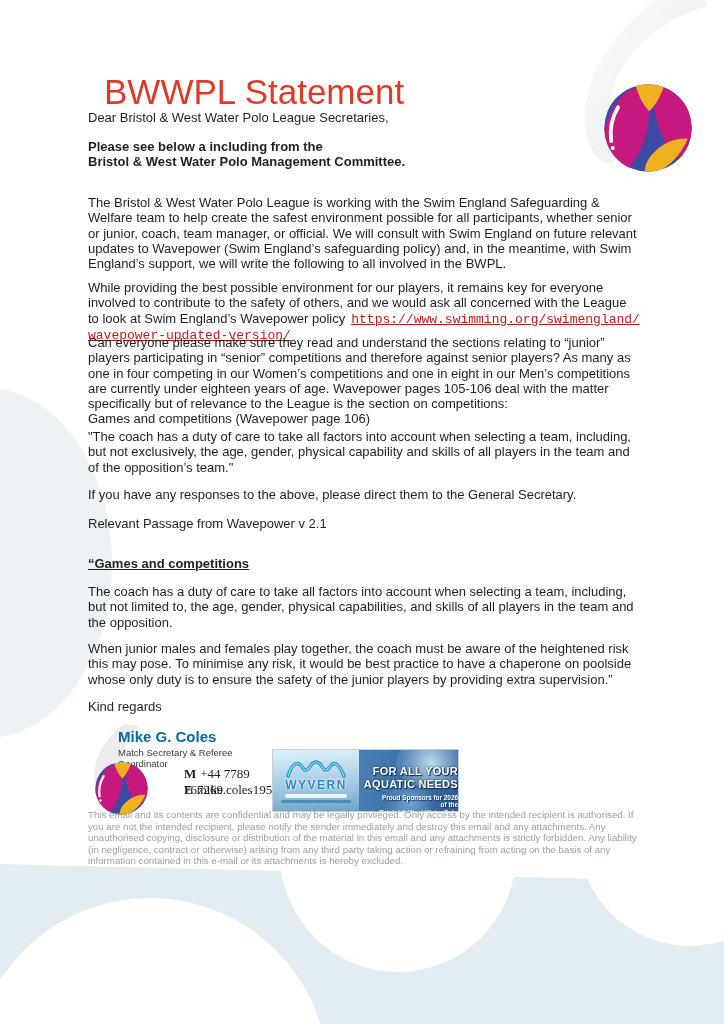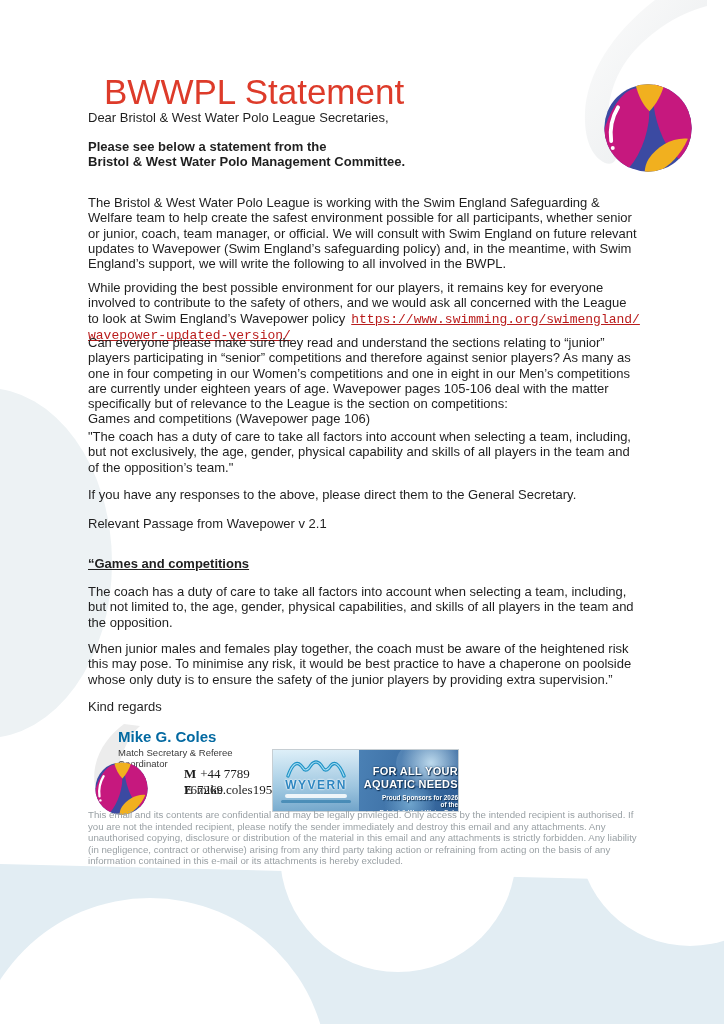--- a/index.html
+++ b/index.html
@@ -93,21 +93,21 @@
   </svg>
 
   <svg class="ball-lg" viewBox="0 0 120 120">
     <use href="#wpball"></use>
   </svg>
 
   <h1 class="title">BWWPL Statement</h1>
 
   <p class="tb" style="top:110px">Dear Bristol &amp; West Water Polo League Secretaries,</p>
 
-  <p class="tb bold" style="top:139px"><span>Please see below a statement from the</span><br><span>Bristol &amp; West Water Polo Management Committee.</span></p>
+  <p class="tb bold" style="top:139px"><span>Please see below a including from the</span><br><span>Bristol &amp; West Water Polo Management Committee.</span></p>
 
   <p class="tb" style="top:195px">The Bristol &amp; West Water Polo League is working with the Swim England Safeguarding &amp; Welfare team to help create the safest environment possible for all participants, whether senior or junior, coach, team manager, or official. We will consult with Swim England on future relevant updates to Wavepower (Swim England’s safeguarding policy) and, in the meantime, with Swim England’s support, we will write the following to all involved in the BWPL.</p>
 
   <p class="tb" style="top:280px"><span>While providing the best possible environment for our players, it remains key for everyone involved to contribute to the safety of others, and we would ask all concerned with the League to look at Swim England’s Wavepower policy</span><a class="link">https://www.swimming.org/swimengland/wavepower-updated-version/</a></p>
 
   <p class="tb" style="top:335px"><span>Can everyone please make sure they read and understand the sections relating to “junior” players participating in “senior” competitions and therefore against senior players? As many as one in four competing in our Women’s competitions and one in eight in our Men’s competitions are currently under eighteen years of age. Wavepower pages 105-106 deal with the matter specifically but of relevance to the League is the section on competitions:</span><br><span>Games and competitions (Wavepower page 106)</span></p>
 
   <p class="tb" style="top:429px">"The coach has a duty of care to take all factors into account when selecting a team, including, but not exclusively, the age, gender, physical capability and skills of all players in the team and of the opposition’s team."</p>
 
   <p class="tb" style="top:487px">If you have any responses to the above, please direct them to the General Secretary.</p>

